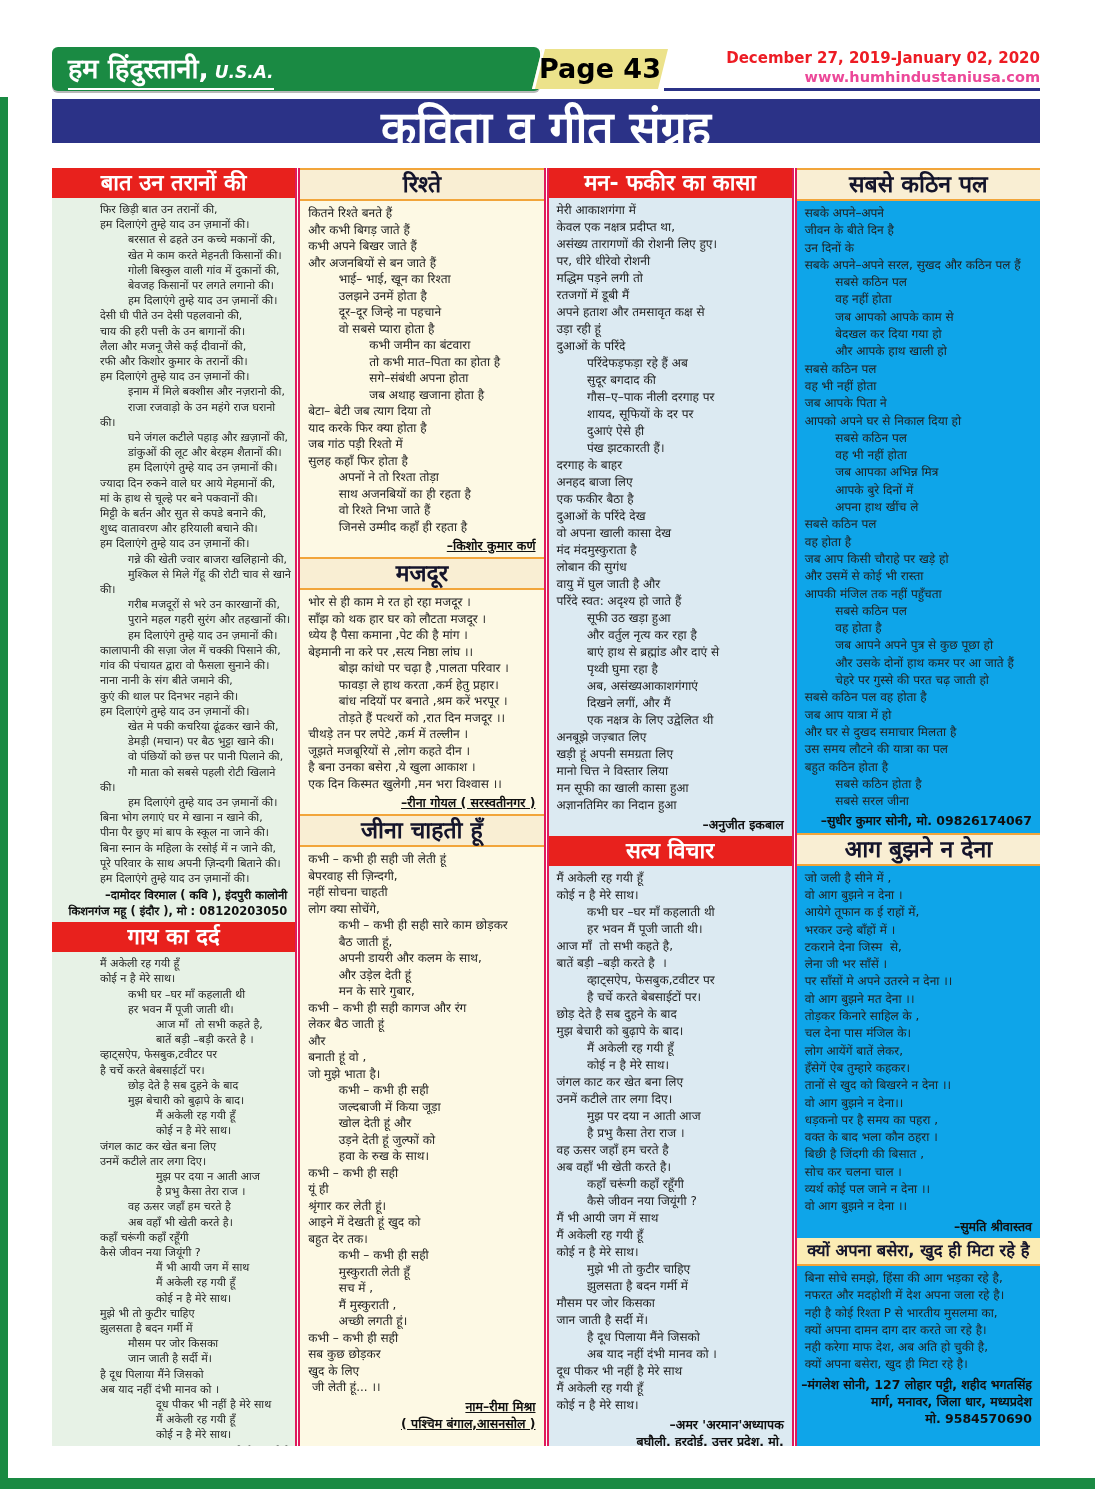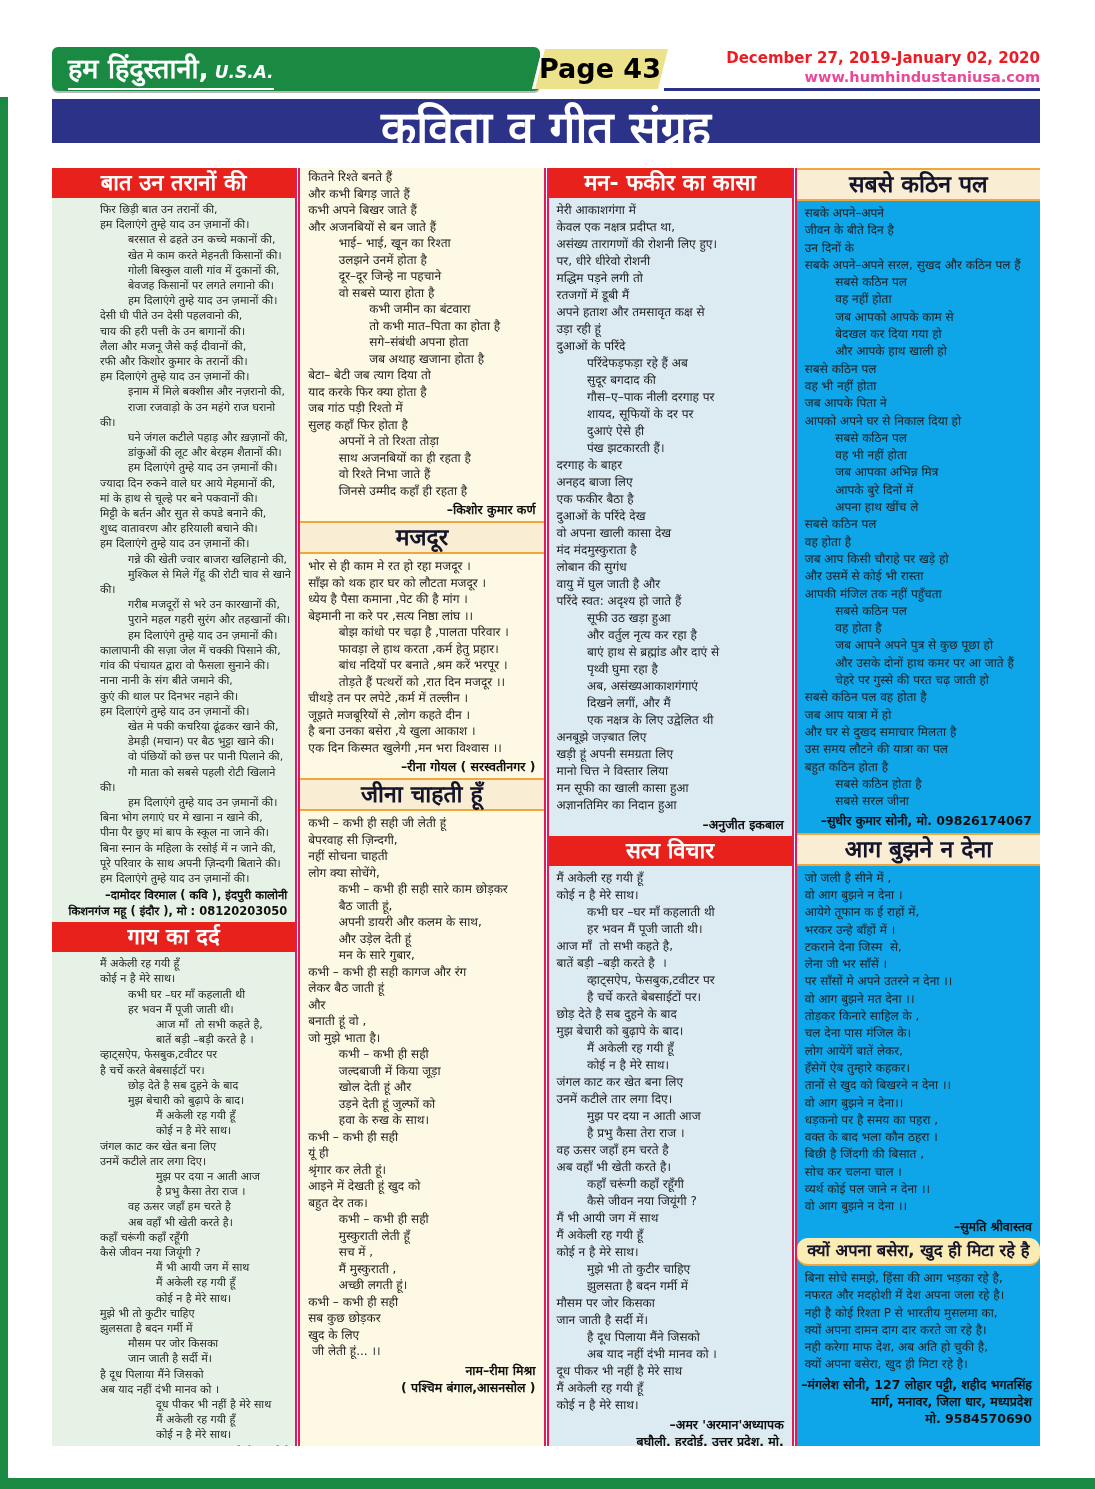--- a/index.html
+++ b/index.html
@@ -38,29 +38,29 @@
   .col2 { background:#fdf9e4; }
   .col3 { background:#dceaf2; }
   .col4 { background:#0ea5e9; }
 
   
   .t-red { background:#e8211d; color:#ffffff; font-weight:bold; text-align:center;
            font-size:22px; line-height:30px; margin-bottom:3px; }
   .t-cream { background:#f9eed3; color:#14142b; font-weight:bold; text-align:center;
              font-size:23px; line-height:29px; border-top:2px solid #f2a53a; border-bottom:2px solid #f2a53a; margin-bottom:3px; }
   .t-hl { background:#fbecb4; color:#14142b; font-weight:bold; text-align:center; white-space:nowrap;
-          font-size:16.5px; line-height:26px; border-bottom:2px solid #f2a53a; margin-bottom:3px;border-radius:11px; }
+          font-size:16.5px; line-height:26px; border-bottom:2px solid #f2a53a; margin-bottom:3px; }
 
   
   .lines  { white-space:pre-wrap; color:#1f1f1f; padding:1px 4px 1px 8px; }
   .author { white-space:pre-wrap; color:#101010; font-weight:bold; text-align:right; padding:1px 8px 3px 4px; }
   .col1 .lines  { font-size:11px;  line-height:15.2px;padding-left:48px; }
   .col1 .author { font-size:11.5px; line-height:15.5px; }
   .col2 .lines  { font-size:12px;  line-height:16.5px; }
-  .col2 .author { font-size:12.5px; line-height:17px; }
+  .col2 .author { font-size:12.5px; line-height:17px;text-decoration:underline; }
   .col3 .lines  { font-size:12px;  line-height:17px; }
   .col3 .author { font-size:12.5px; line-height:17px; }
   .col4 .lines  { font-size:12px;  line-height:17.3px; }
   .col4 .author { font-size:12.5px; line-height:17.3px; }
 </style>
 </head>
 <body>
 
 <div class="page">
 
@@ -169,20 +169,21 @@
                 कोई न है मेरे साथ।</div>
         <div class="author">–अमर 'अरमान', अध्यापक, बघौली, हरदोई
 उत्तर प्रदेश, मो. 7651997046</div>
       </article>
     </section>
 
     <div class="vdiv"></div>
 
     <section class="col col2">
       <article class="poem">
+        <h2 class="t-cream">रिश्ते</h2>
         <div class="lines">कितने रिश्ते बनते हैं
 और कभी बिगड़ जाते हैं
 कभी अपने बिखर जाते हैं
 और अजनबियों से बन जाते हैं
         भाई– भाई, खून का रिश्ता
         उलझने उनमें होता है
         दूर–दूर जिन्हे ना पहचाने
         वो सबसे प्यारा होता है
                 कभी जमीन का बंटवारा
                 तो कभी मात–पिता का होता है

